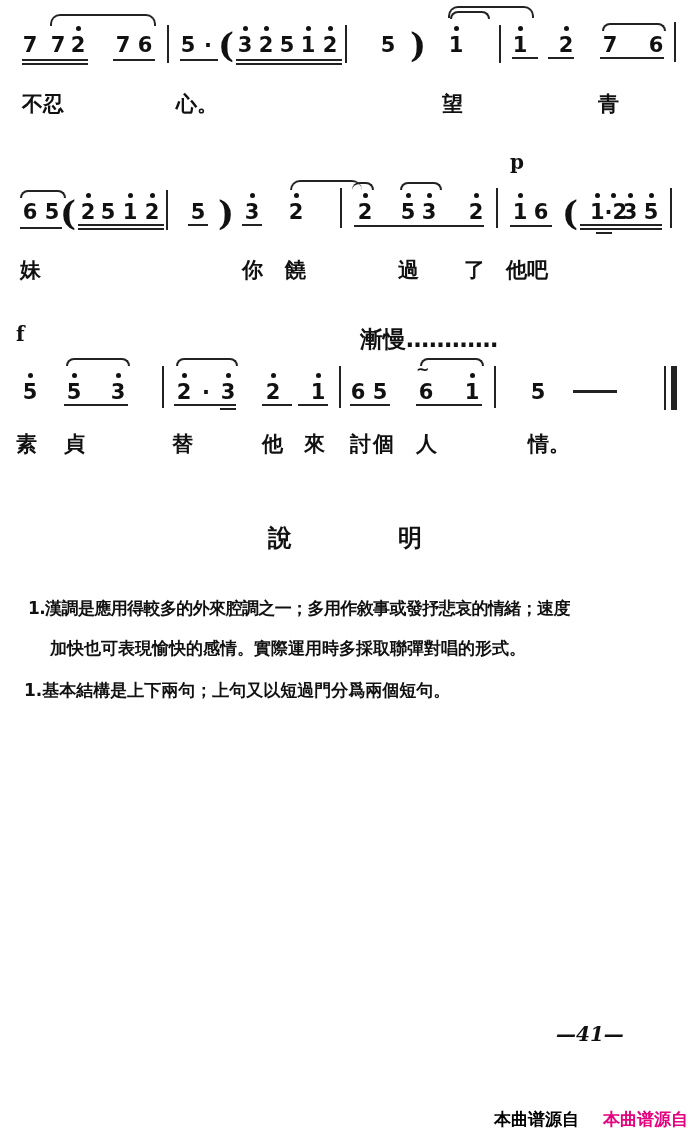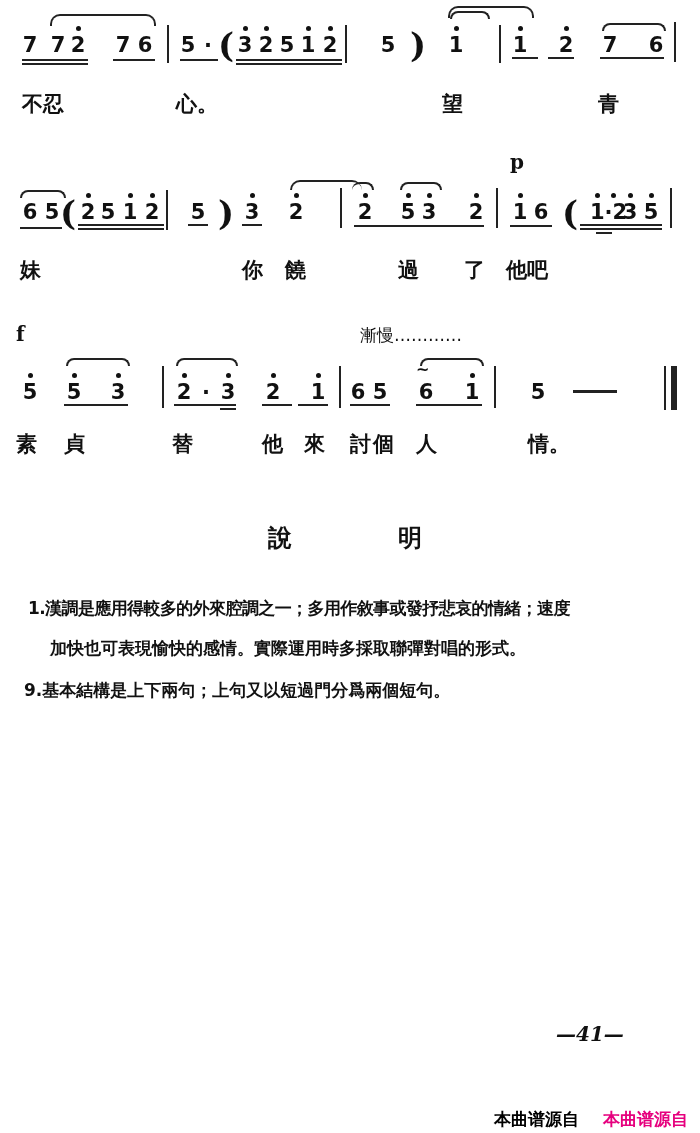--- a/index.html
+++ b/index.html
@@ -23,21 +23,21 @@
   .slur {
     position: absolute; height: 10px; border: 2px solid #222; border-bottom: none;
     border-radius: 10px 10px 0 0;
   }
   .lyric {
     position: absolute; font-family: "DejaVu Sans", sans-serif; font-weight: bold;
     font-size: 21px; line-height: 24px; white-space: nowrap;
   }
   .dash { position: absolute; height: 3px; background: #222; }
   .dynamic { position: absolute; font-family: "DejaVu Serif", serif; font-weight: bold; font-size: 20px; }
-  .tempo { position: absolute; font-family: "DejaVu Sans", sans-serif; font-weight: normal; font-size: 17px; white-space: nowrap; }
+  .tempo { position: absolute; font-family: "DejaVu Sans", sans-serif; font-weight: bold; font-size: 23px; white-space: nowrap; }
   .heading { position: absolute; font-family: "DejaVu Sans", sans-serif; font-weight: bold; font-size: 24px; }
   .para {
     position: absolute; font-family: "DejaVu Sans", sans-serif; font-weight: bold;
     font-size: 17px; line-height: 40px; white-space: nowrap;
   }
   .pagenum { position: absolute; font-family: "DejaVu Serif", serif; font-style: italic; font-weight: bold; font-size: 20px; }
   .wm { position: absolute; font-family: "DejaVu Sans", sans-serif; font-weight: bold; font-size: 17px; }
 </style>
 </head>
 <body>
@@ -188,18 +188,18 @@
   <div class="lyric" style="left:416px;top:432px;">人</div>
   <div class="lyric" style="left:528px;top:432px;">情。</div>
 </div>
 
 <div>
   <div class="heading" style="left:268px;top:522px;">說</div>
   <div class="heading" style="left:398px;top:522px;">明</div>
 
   <div class="para" style="left:28px;top:588px;letter-spacing:-0.6px;">1.漢調是應用得較多的外來腔調之一；多用作敘事或發抒悲哀的情緒；速度</div>
   <div class="para" style="left:50px;top:628px;">加快也可表現愉快的感情。實際運用時多採取聯彈對唱的形式。</div>
-  <div class="para" style="left:24px;top:670px;">9.基本結構是上下兩句；上句又以短過門分爲兩個短句。</div>
+  <div class="para" style="left:24px;top:670px;">1.基本結構是上下兩句；上句又以短過門分爲兩個短句。</div>
 </div>
 
 <div class="pagenum" style="left:556px;top:1022px;">—41—</div>
 <div class="wm" style="left:494px;top:1108px;color:#000;">本曲谱源自</div>
 <div class="wm" style="left:603px;top:1108px;color:#e6007e;">本曲谱源自</div>
 
 </body></html>

